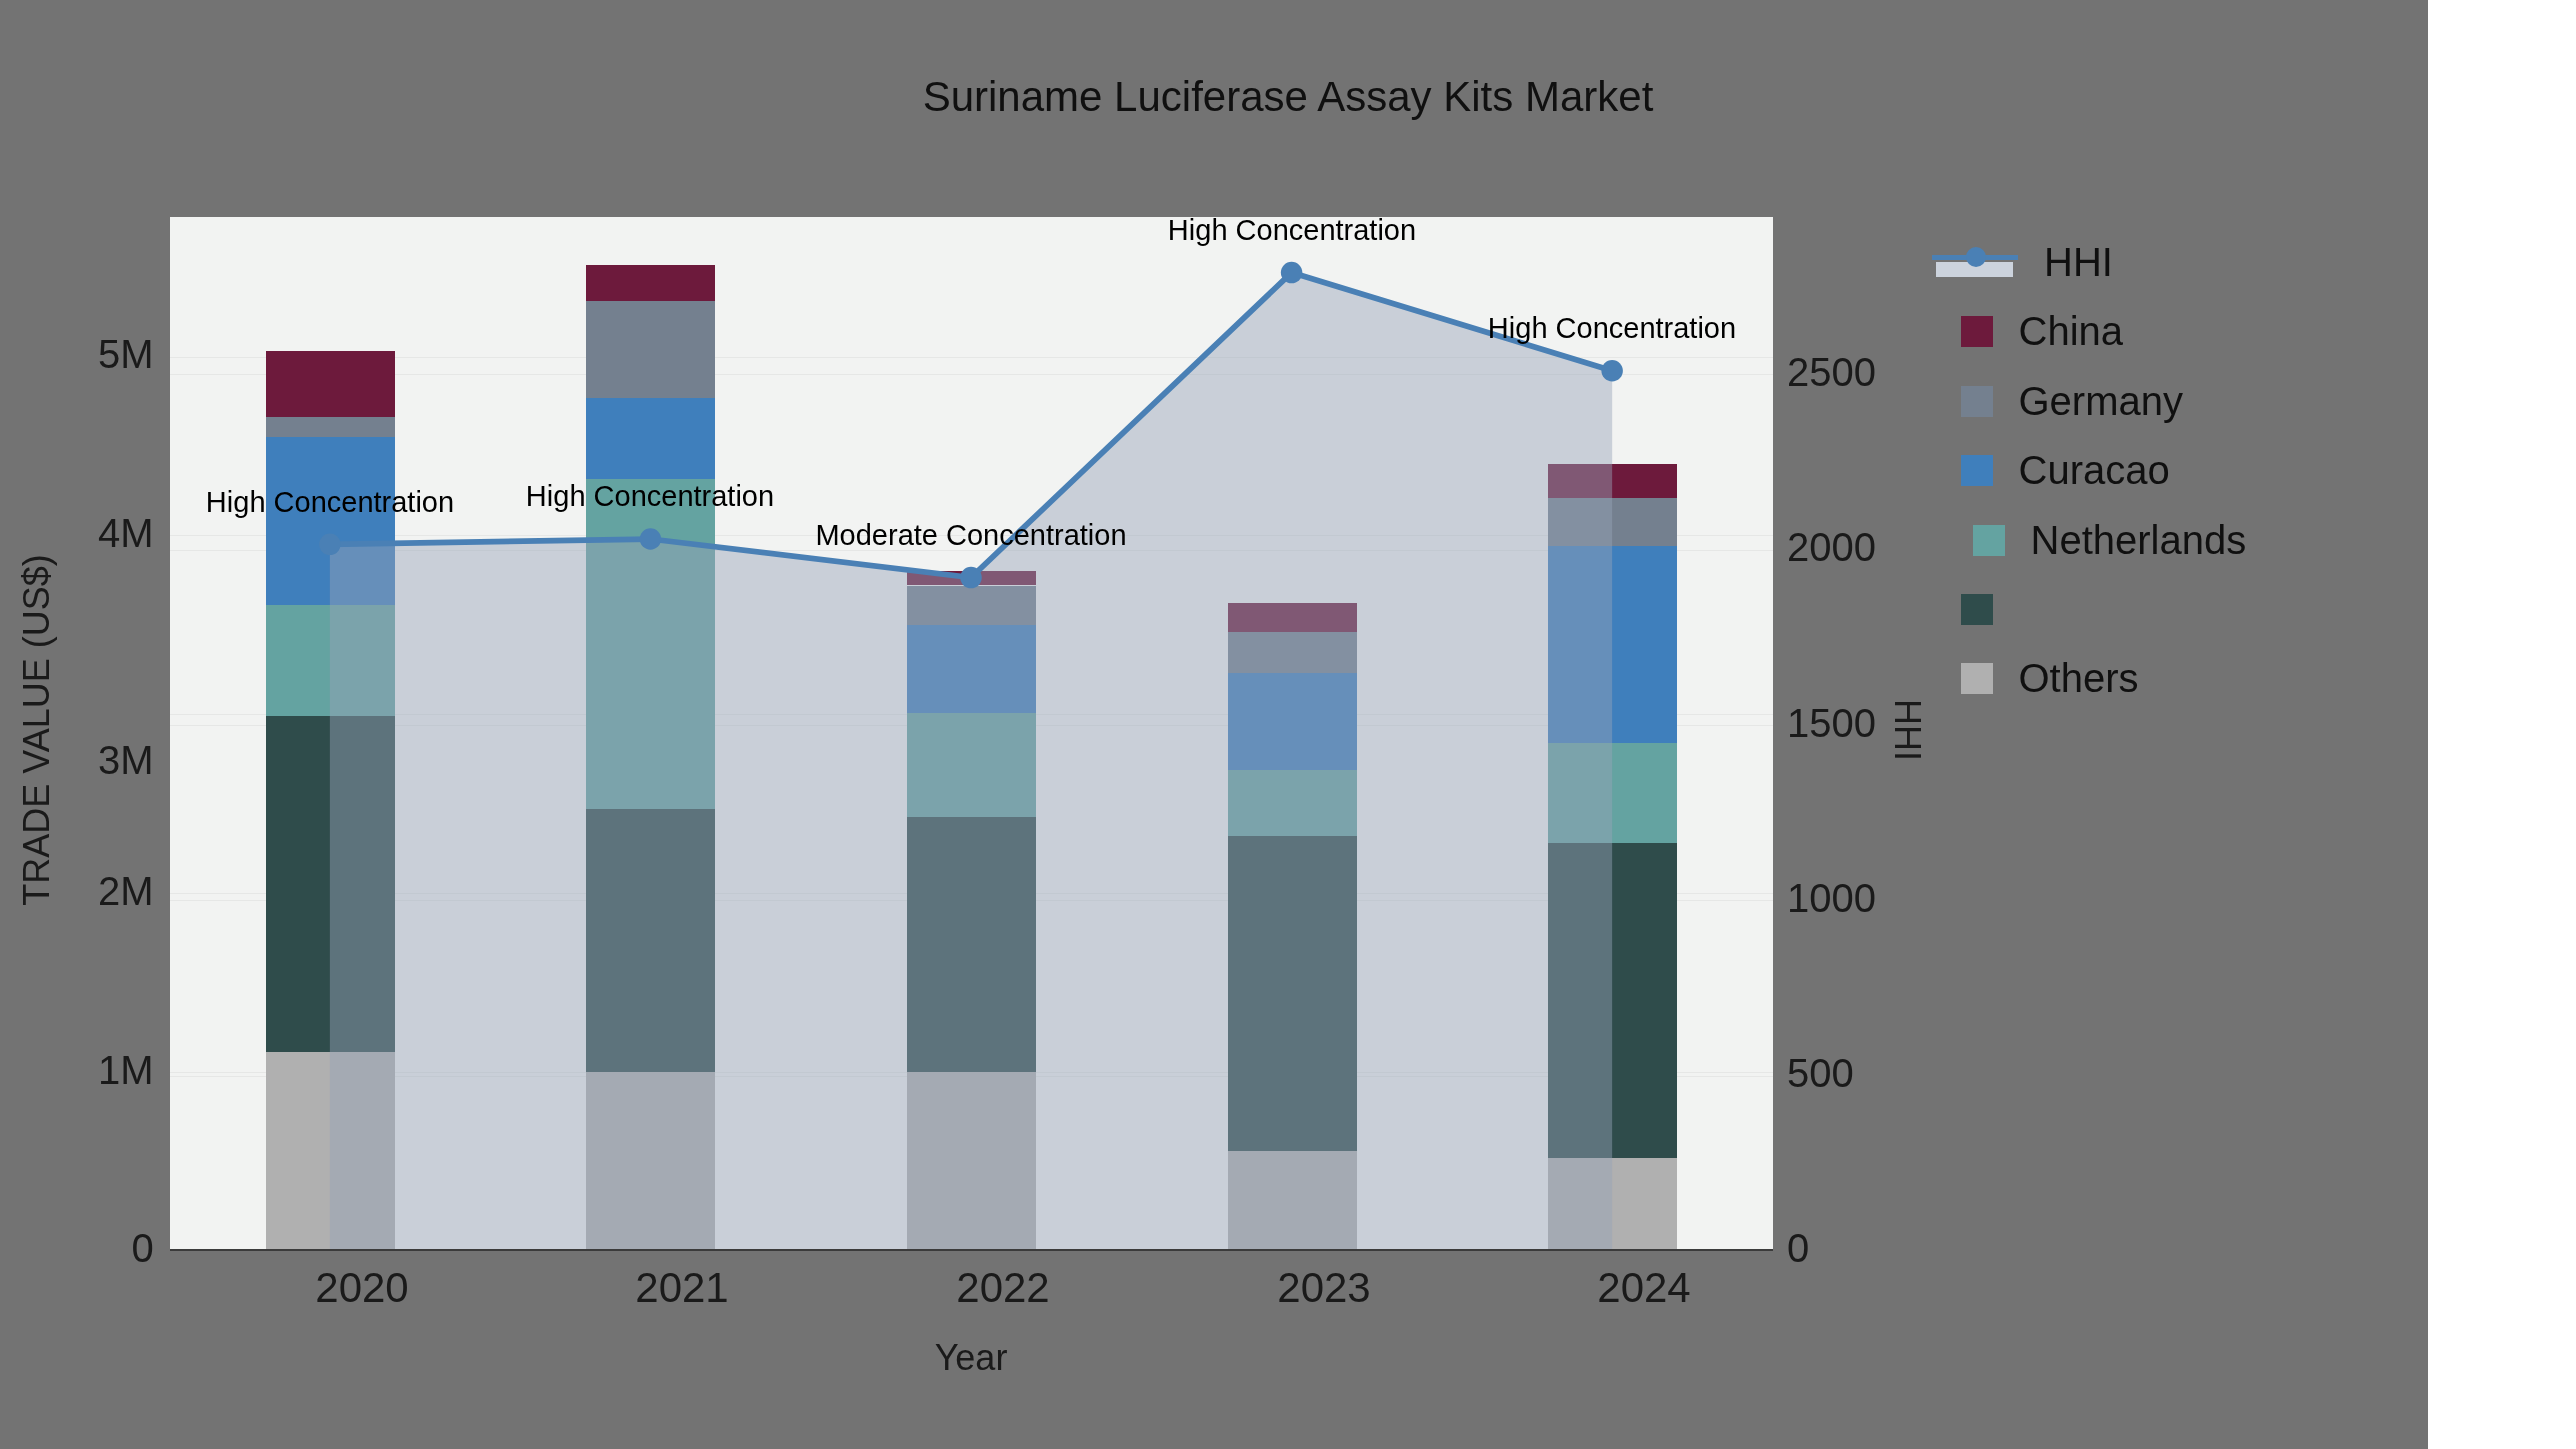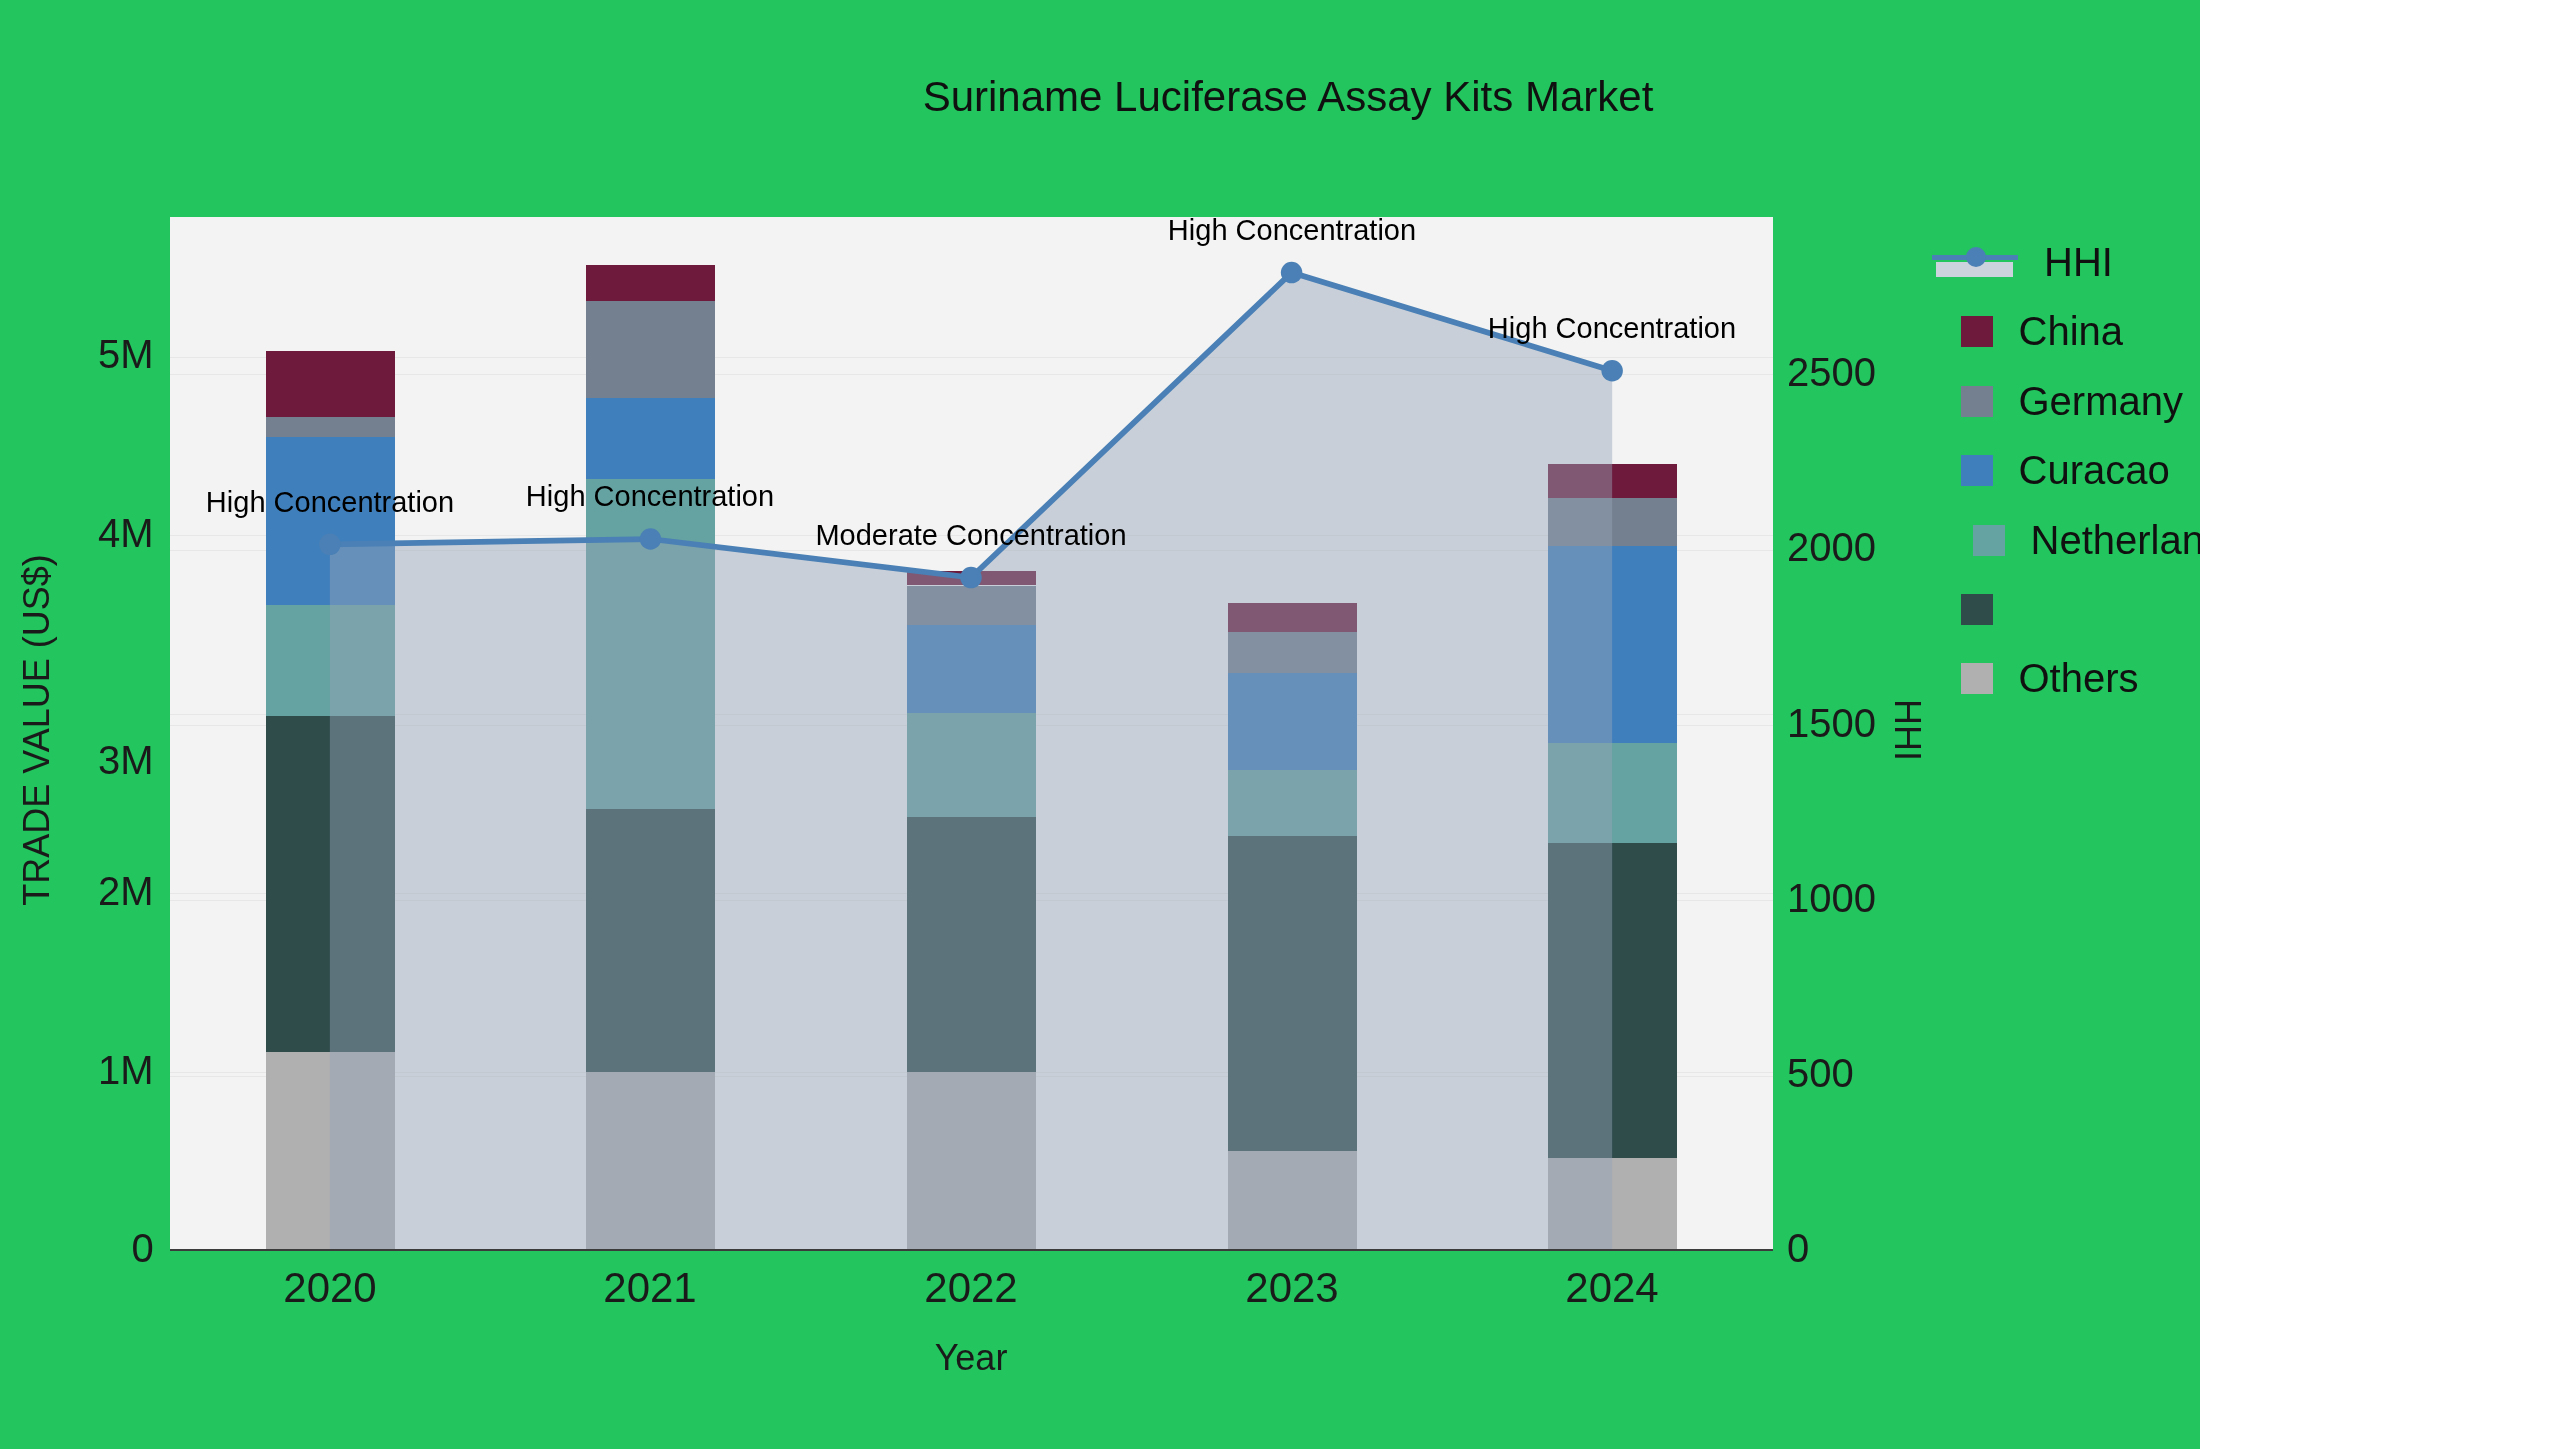--- a/index.html
+++ b/index.html
@@ -1,29 +1,29 @@
 <!DOCTYPE html>
 <html style="font-size:11.4px"><head>
 <meta charset="utf-8">
 <style>
   html,body{margin:0;padding:0;background:#ffffff;}
   #canvas{
-    position:relative;width:2200px;height:1449px;background:#22c55e;
+    position:relative;width:2428px;height:1449px;background:#737373;
     font-family:"Liberation Sans", sans-serif;color:#111;overflow:hidden;
   }
   .title-block{position:absolute;left:0;top:66px;width:2576px;text-align:center;}
   .title-line{font-size:42px;line-height:62px;color:#101010;}
   #plot{position:absolute;background:#f2f3f2;}
   .gridline{position:absolute;left:0;width:100%;height:1.4px;}
   .axisline{position:absolute;background:#3b3b3b;}
   .bar-seg{position:absolute;}
   #overlay-svg{position:absolute;left:0;top:0;pointer-events:none;}
   .tick{position:absolute;font-size:40px;color:#1a1a1a;white-space:nowrap;}
   .tick.left{text-align:right;}
-  .xtick{position:absolute;font-size:42px;color:#1a1a1a;transform:translateX(-50%);white-space:nowrap;}
+  .xtick{position:absolute;font-size:42px;color:#1a1a1a;transform:translateX(-50%);white-space:nowrap;margin-left:32px;}
   .axis-title{position:absolute;font-size:36px;color:#1a1a1a;white-space:nowrap;}
   .annotation{position:absolute;font-size:29px;color:#000;transform:translate(-50%,-100%);white-space:nowrap;}
   #legend{position:absolute;}
   .legend-item{position:absolute;height:69px;display:flex;align-items:center;cursor:pointer;}
   .legend-swatch{width:31.5px;height:31.5px;margin-left:29px;flex:0 0 auto;}
   .legend-line-wrap{position:relative;width:86px;height:36px;flex:0 0 auto;margin-left:0px;}
   .legend-band{position:absolute;left:4.3px;top:17px;width:77px;height:15.7px;background:#ccd3dd;}
   .legend-line{position:absolute;left:0;top:10px;width:86px;height:5.7px;}
   .legend-dot{position:absolute;left:34px;top:2.9px;width:20px;height:20px;border-radius:50%;}
   .legend-label{font-size:40px;margin-left:26px;color:#101010;white-space:nowrap;}

